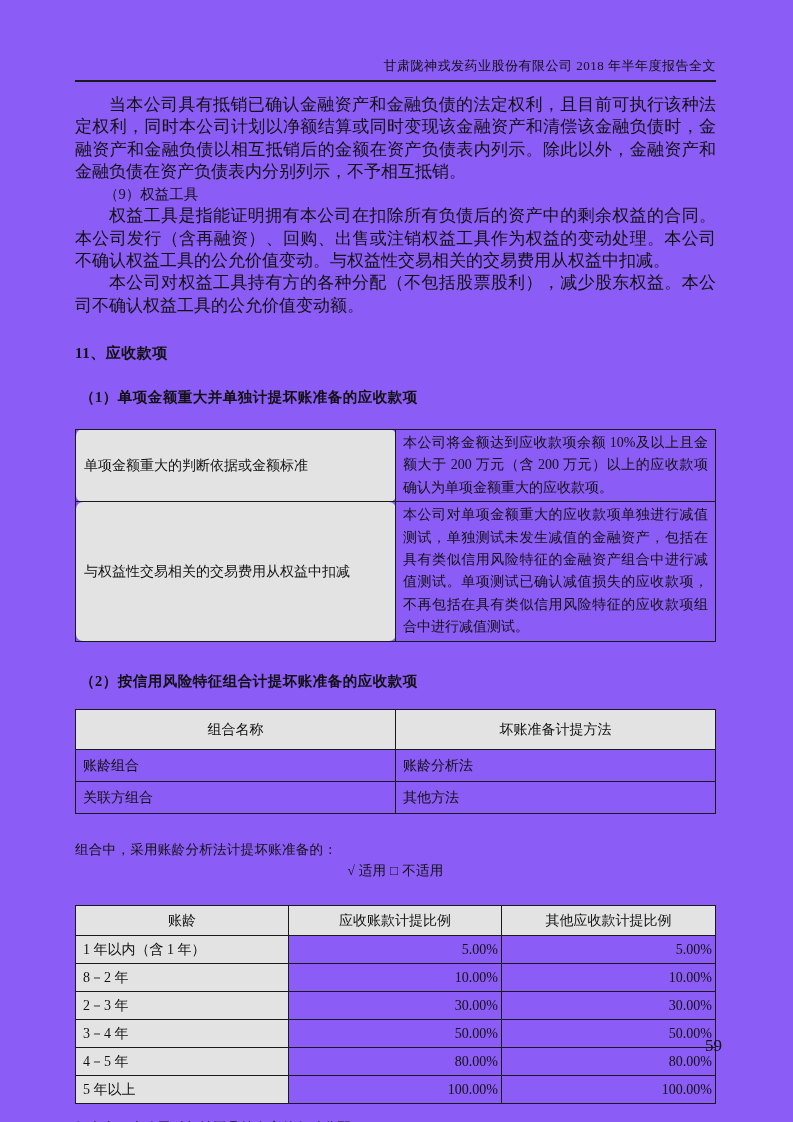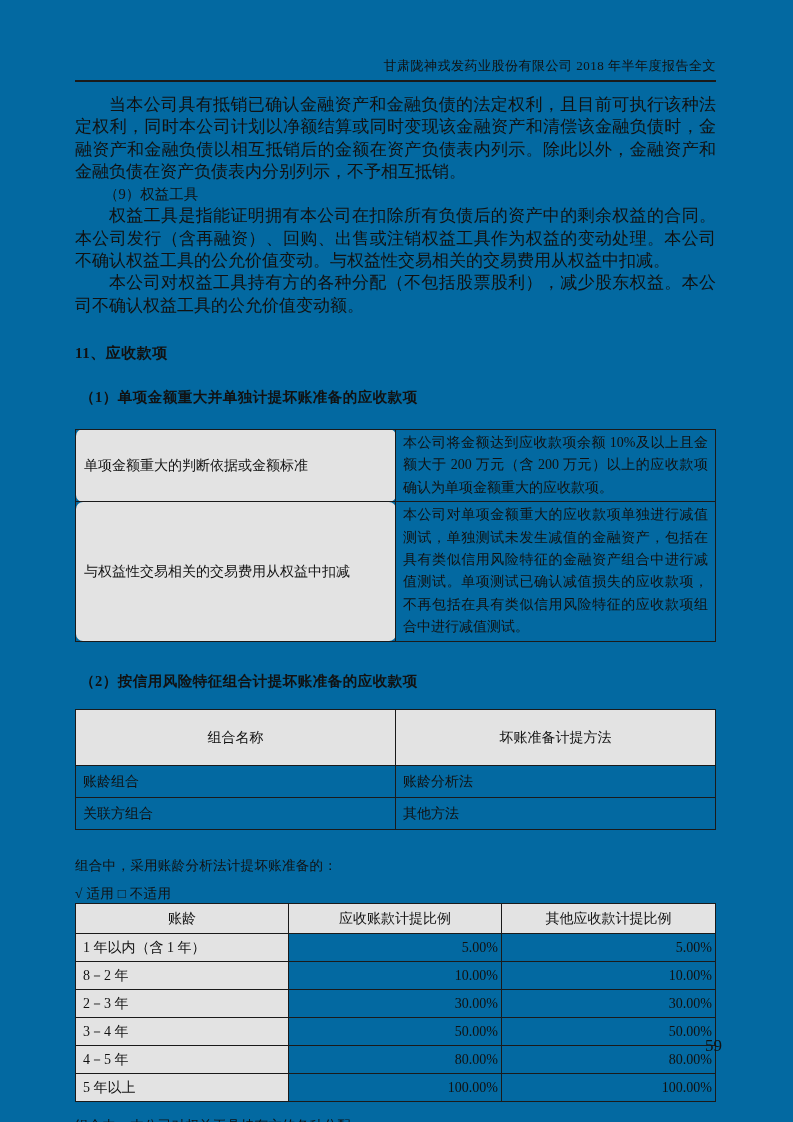--- a/index.html
+++ b/index.html
@@ -6,21 +6,21 @@
   html, body { background: #fff; }
   body {
     width: 793px; height: 1122px;
     font-family: "Liberation Serif", "DejaVu Serif", serif;
     color: #111;
     position: relative;
     overflow: hidden;
   }
   .page {
     position: absolute; inset: 0;
-    background: #0369a1;
+    background: #8b5cf6;
   }
   .content {
     position: absolute;
     left: 75px; width: 641px; top: 0;
   }
   
   .doc-header {
     padding-top: 57px;
     padding-bottom: 5px;
     border-bottom: 2px solid #1a1a1a;
@@ -75,34 +75,35 @@
     line-height: 21px;
     border-radius: 7px;
   }
   .cell-text {
     padding: 2px 7px;
     line-height: 22.4px;
     text-align: justify;
   }
   .tbl1 .col-l { width: 320px; }
   .tbl2 { margin-top: 18px; border: 1.5px solid #1a1a1a; }
-  .tbl2 th { padding: 19px 4px; text-align: center; line-height: 17px; }
+  .tbl2 th { padding: 11px 4px; text-align: center; line-height: 17px; }
   .tbl2 td { padding: 7px 7px; line-height: 17px; }
   .tbl2 .col-half { width: 320px; }
   .note-line {
     margin-top: 27px;
     font-size: 13.5px;
     letter-spacing: 0.3px;
   }
   .applicable-line {
-    margin-top: 10px;
+    margin-top: 3px;
     font-size: 13.5px;
     letter-spacing: 0.3px;
-  }
-  .tbl3 { margin-top: 0; border: 1.5px solid #1a1a1a; }
+    text-align: center;
+  }
+  .tbl3 { margin-top: 25px; border: 1.5px solid #1a1a1a; }
   .tbl3 th { padding: 6px 4px; text-align: center; line-height: 17px; }
   .tbl3 td { padding: 5px 7px; line-height: 17px; }
   .tbl3 .col-third { width: 213px; }
   .num-cell { text-align: right; padding-right: 3px !important; }
   .page-number {
     position: absolute;
     right: 71px; top: 1036px;
     font-size: 17px;
     color: #111;
   }

